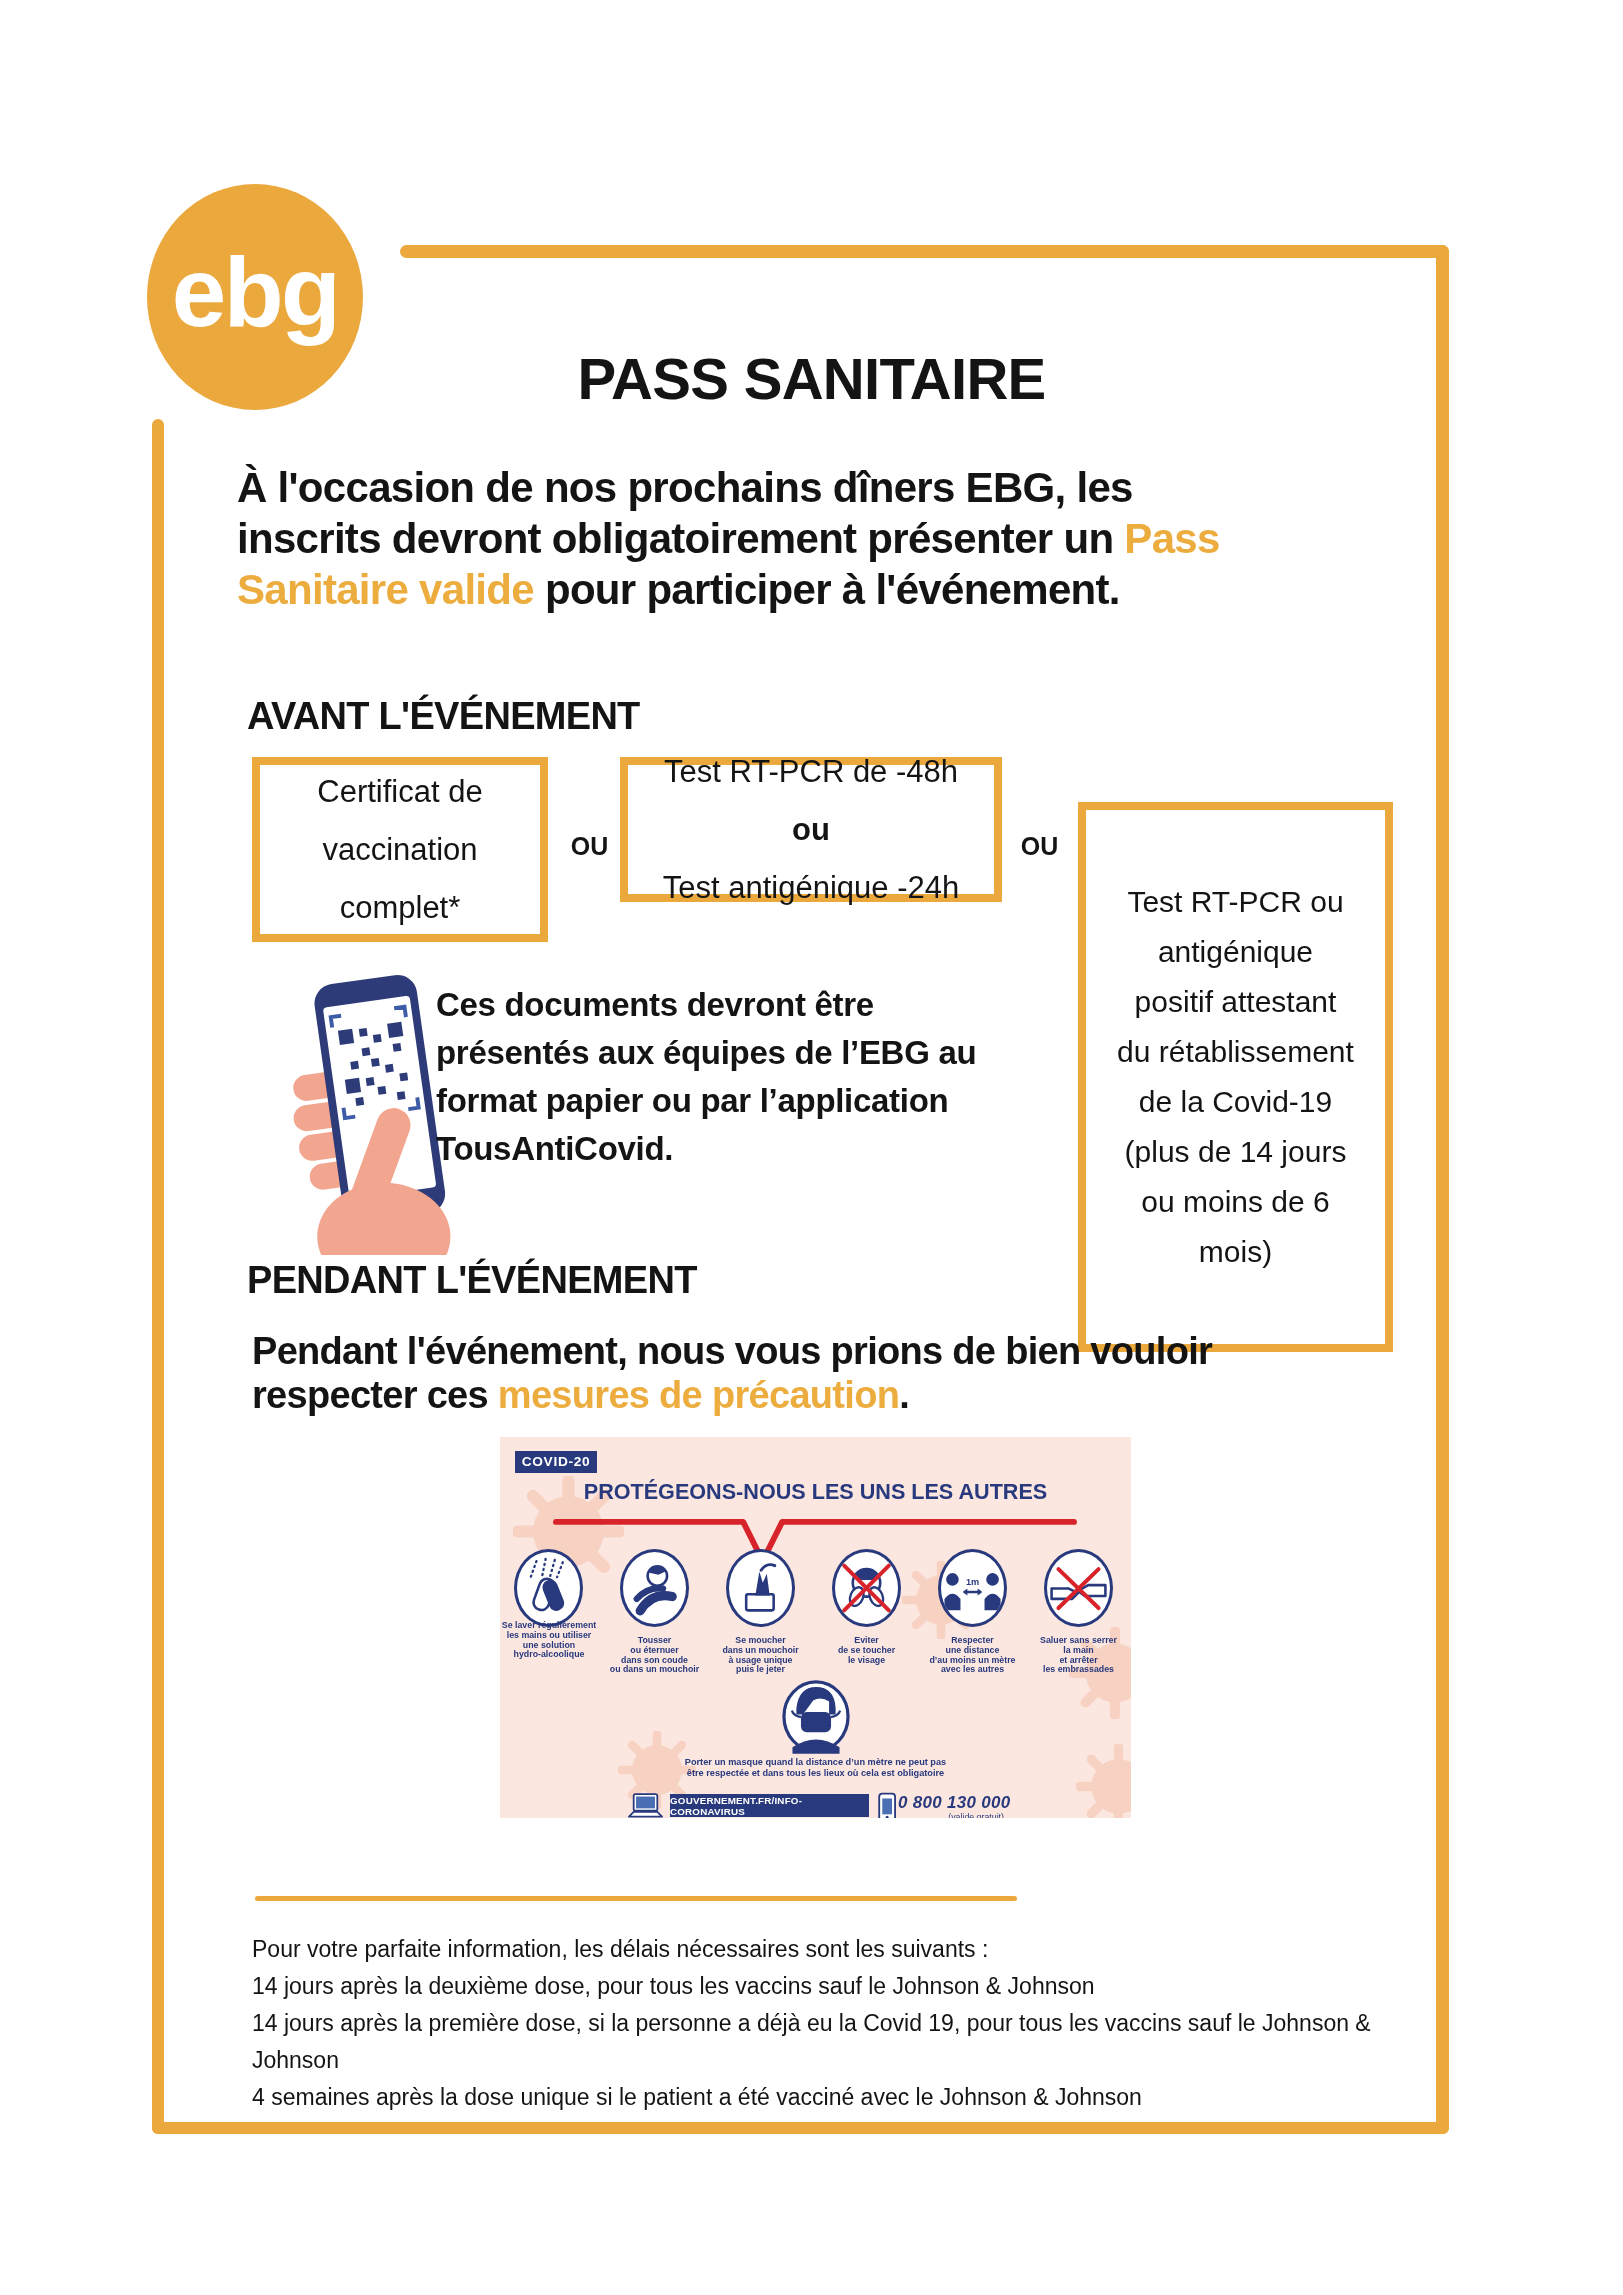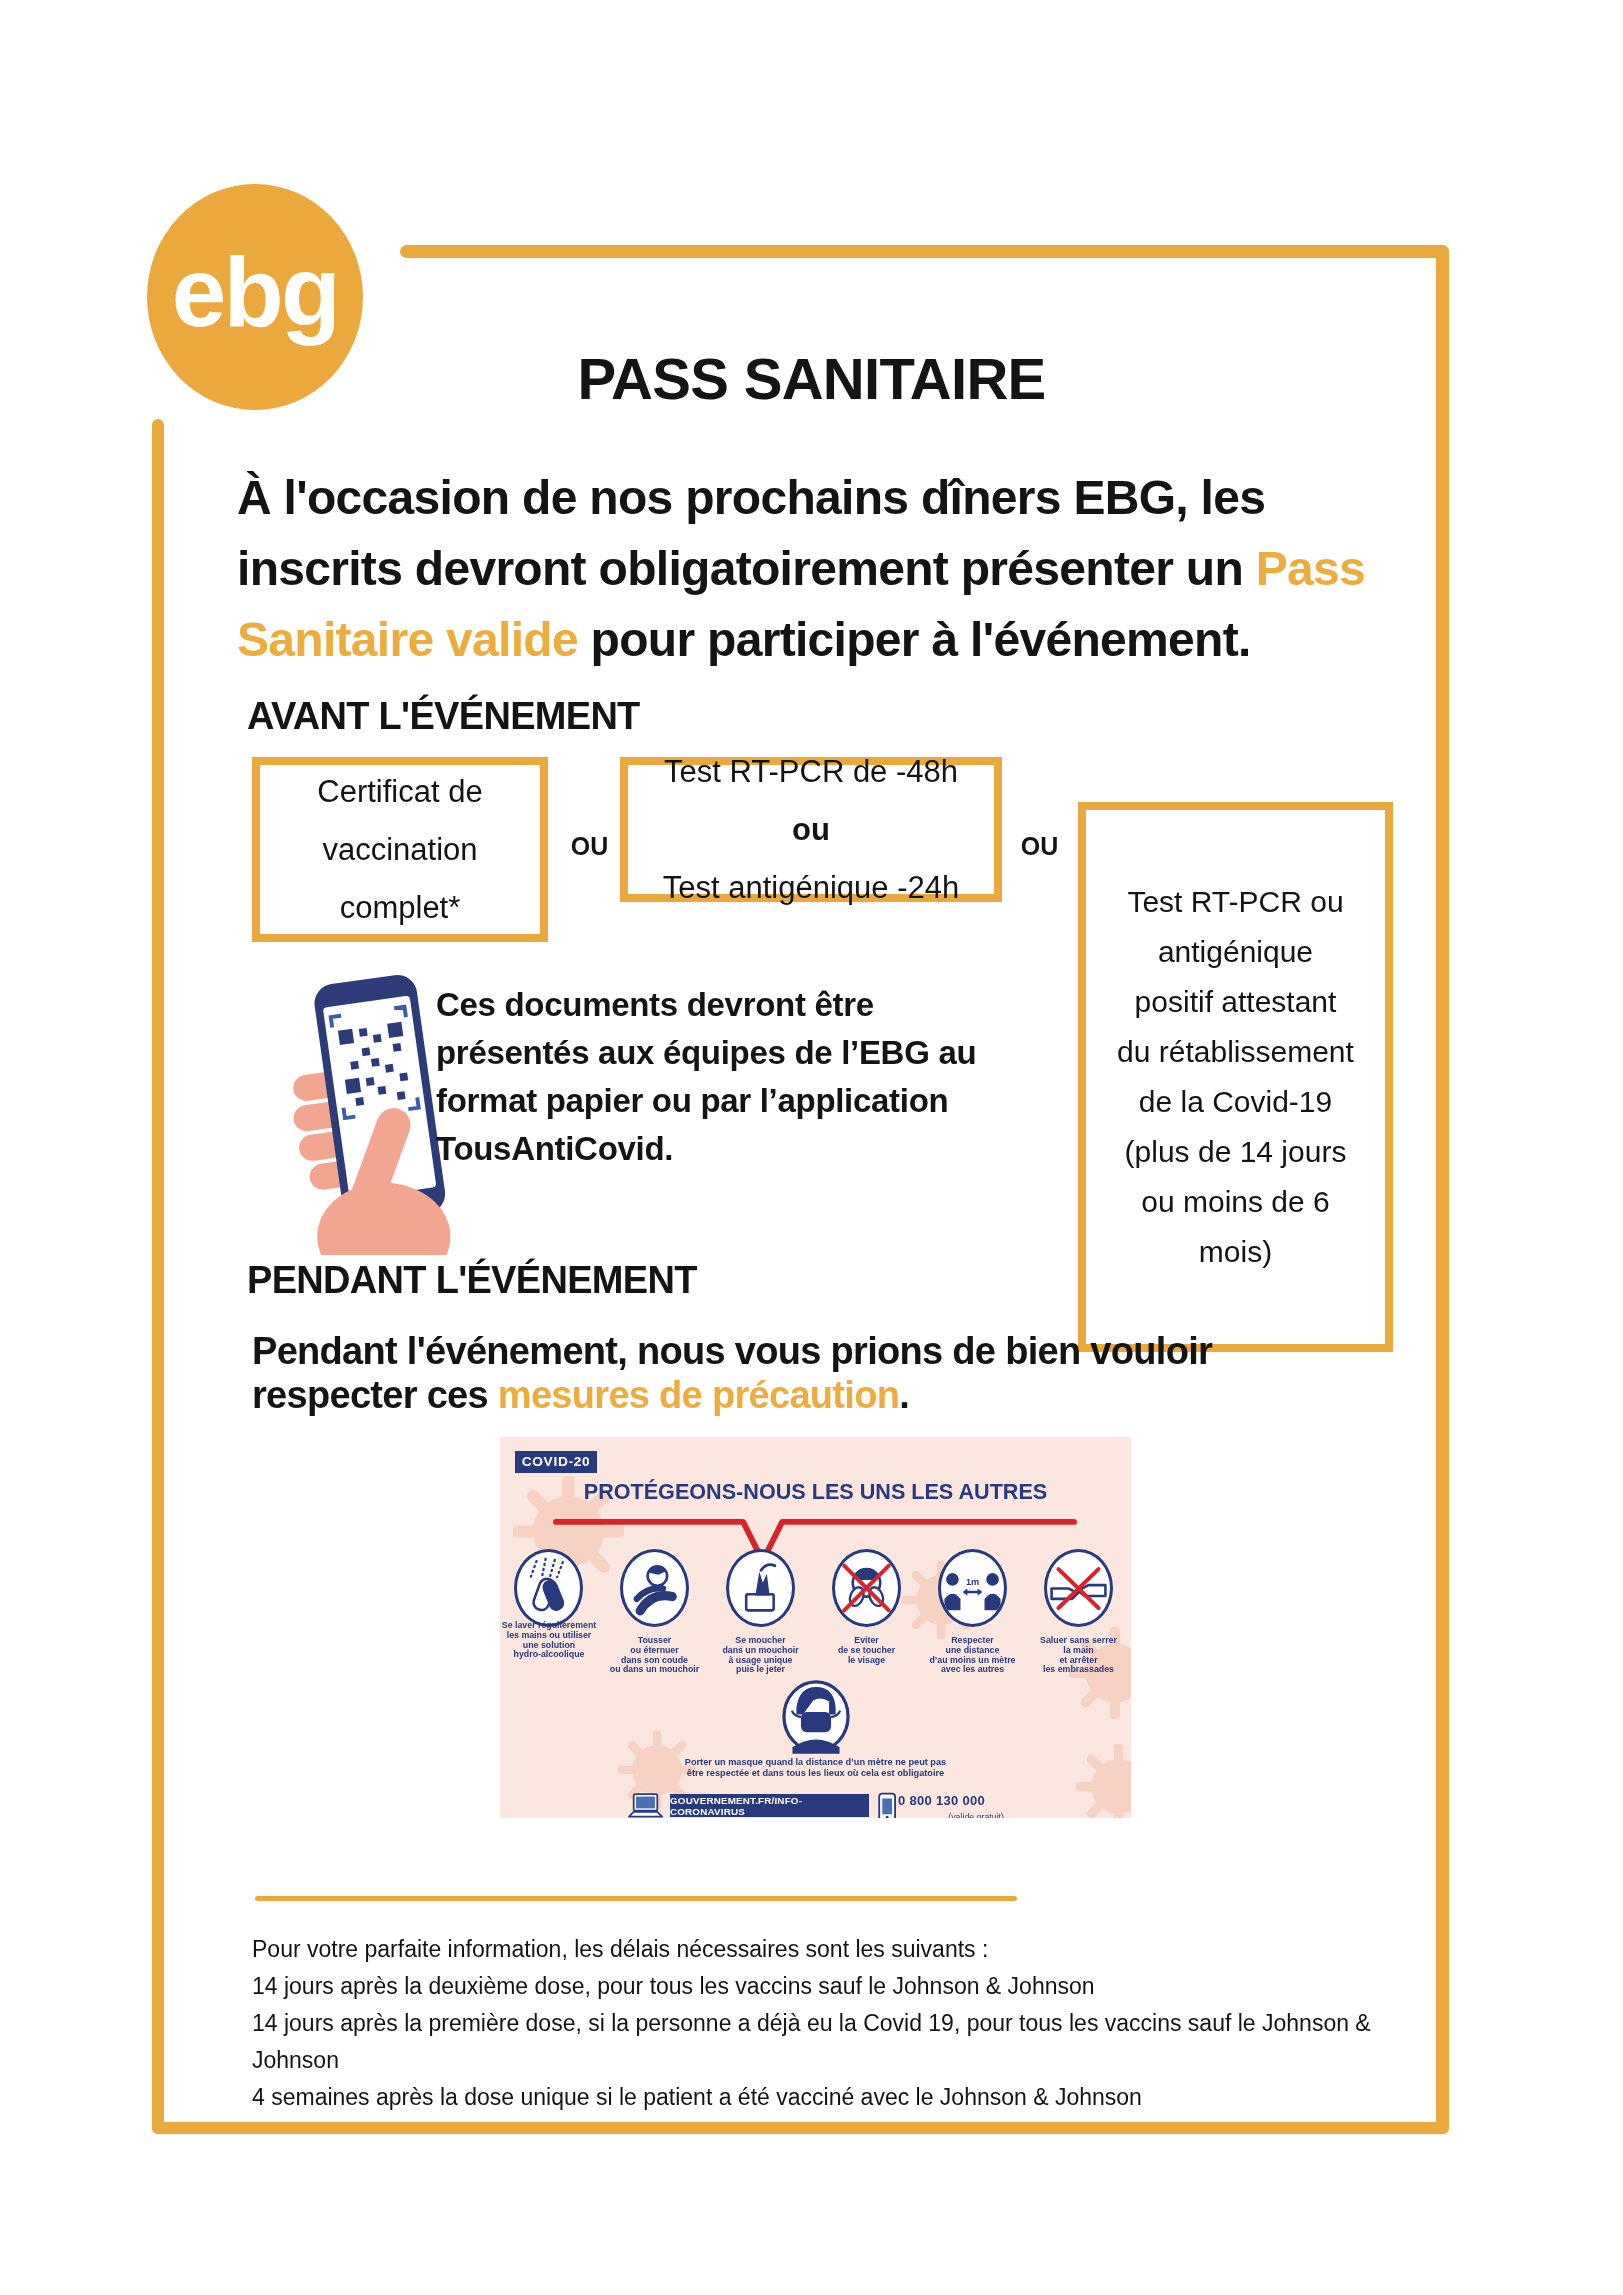--- a/index.html
+++ b/index.html
@@ -10,21 +10,21 @@
   .abs{position:absolute;}
   .preline{white-space:pre-line;}
   
   .oline{background:#EBA83D;border-radius:6.5px;}
   
   .logo{left:147px;top:184px;width:216px;height:226px;background:#EBA83D;border-radius:50%;
         display:flex;align-items:center;justify-content:center;}
   .logo span{color:#fff;font-size:98px;font-weight:700;letter-spacing:-2.6px;transform:translateY(-5.2px);}
   
   .title{left:0;top:345px;width:1623px;text-align:center;font-size:58px;font-weight:700;letter-spacing:-0.7px;}
-  .intro{left:237px;top:462px;font-size:48px;font-weight:700;line-height:71px;letter-spacing:-0.7px;}
+  .intro{left:237px;top:462px;font-size:42px;font-weight:700;line-height:51px;letter-spacing:-0.7px;}
   .hl{color:#ECAC3E;}
   .sec-head{font-size:38px;font-weight:700;letter-spacing:-0.7px;}
   
   .obox{border:8.5px solid #EBA83D;background:#fff;display:flex;align-items:center;justify-content:center;
         text-align:center;font-size:31px;line-height:58px;box-sizing:border-box;}
   .obox3{border:8.5px solid #EBA83D;background:#fff;text-align:center;font-size:30px;line-height:50px;
         box-sizing:border-box;display:flex;align-items:center;justify-content:center;}
   .ou{font-size:25px;font-weight:700;text-align:center;}
   .docs{font-size:33px;font-weight:700;line-height:48px;letter-spacing:-0.3px;}
   .during{font-size:38px;font-weight:700;line-height:44px;letter-spacing:-0.7px;}
@@ -32,21 +32,21 @@
   .info{left:500px;top:1437px;width:631px;height:381px;background:#FBE7DF;overflow:hidden;}
   .badge{left:515px;top:1451px;width:82px;height:21.6px;background:#28397E;color:#fff;font-size:13.7px;
          font-weight:700;letter-spacing:0.7px;display:flex;align-items:center;justify-content:center;}
   .info-title{left:0;top:42px;width:631px;text-align:center;color:#28397E;font-size:21.6px;font-weight:700;}
   .tipcircle{width:69px;height:78px;border:3.3px solid #28397E;border-radius:50%;background:#fff;
              box-sizing:border-box;overflow:hidden;}
   .caption{width:111px;text-align:center;color:#28397E;font-size:8.8px;font-weight:700;line-height:9.8px;}
   .masknote{left:0;top:320px;width:631px;text-align:center;color:#28397E;font-size:9.2px;font-weight:700;line-height:11px;}
   .gov-rect{left:170px;top:357px;width:199px;height:23px;background:#28397E;color:#fff;font-size:9.8px;
             font-weight:700;letter-spacing:0.2px;display:flex;align-items:center;justify-content:center;}
-  .hotline{left:398px;top:356px;color:#28397E;font-size:13px;font-weight:700;letter-spacing:0.3px;}
+  .hotline{left:398px;top:356px;color:#28397E;font-size:17px;font-weight:700;letter-spacing:0.3px;font-style:italic;}
   .hotnote{left:398px;top:375px;width:106px;text-align:right;color:#28397E;font-size:8.8px;}
   
   .divider{left:255px;top:1896px;width:762px;height:4.6px;background:#EBA83D;border-radius:2.6px;}
   .footer{left:252px;top:1931px;font-size:23px;line-height:37px;}
 </style>
 </head>
 <body>
 
 <div class="abs oline" style="left:400px;top:245px;width:1049px;height:13px;"></div>
 <div class="abs oline" style="left:1436px;top:245px;width:13px;height:1889px;"></div>

